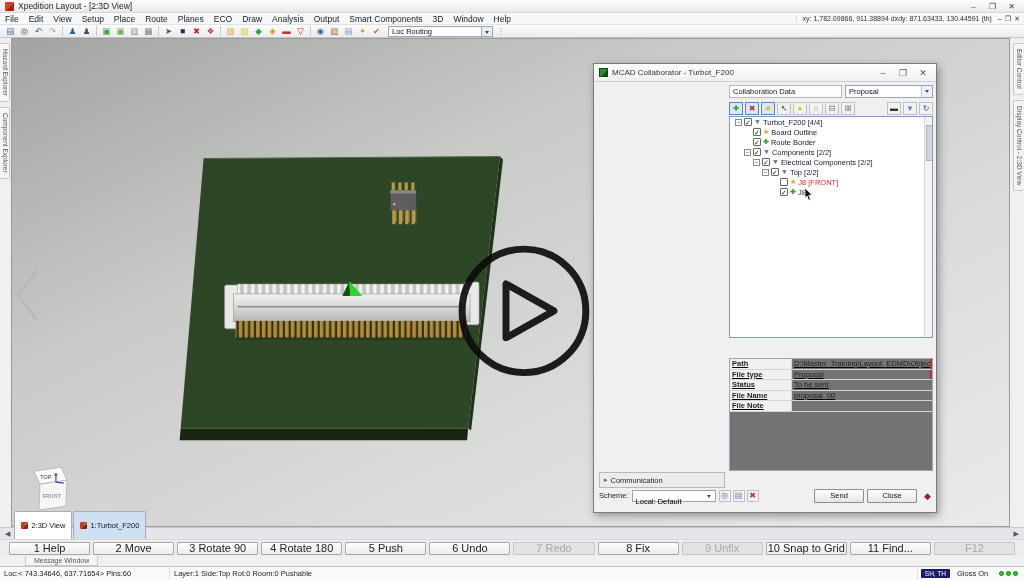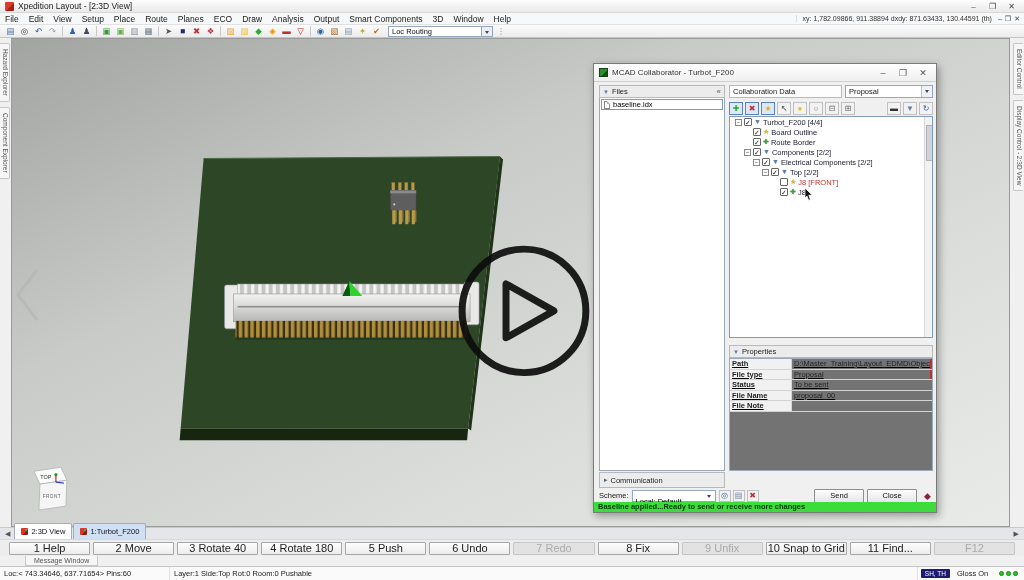--- a/index.html
+++ b/index.html
@@ -109,21 +109,21 @@
   .apply-icon{font-size:9px;color:#8b2242;margin-left:4px;}
   .grow{flex:1;}
 
   .dlg-status{position:absolute;left:0;right:0;bottom:0;height:10px;background:#3ddc3d;
     font-size:7.5px;font-weight:bold;color:#063906;line-height:10px;padding-left:4px;white-space:nowrap;overflow:hidden;}
 
   
   .tabrow{position:absolute;top:527px;left:0;right:0;height:12px;background:#e4e6ea;border-top:1px solid #c8c8c8;
     display:flex;align-items:flex-end;gap:1px;padding:0 2px;}
   .tab-scroll{font-size:7px;color:#555;padding:0 3px;line-height:11px;}
-  .vtab{display:flex;align-items:center;gap:3px;height:16px;padding:4px 6px;font-size:7.5px;color:#112;
+  .vtab{display:flex;align-items:center;gap:3px;height:28px;padding:4px 6px;font-size:7.5px;color:#112;
     border:1px solid #aab;border-bottom:none;border-radius:2px 2px 0 0;}
   .vtab.active{background:#fff;}
   .vtab.alt{background:#cfe0f2;}
   .vtab-icon{width:7px;height:7px;border-radius:1px;background:linear-gradient(135deg,#d8352a 60%,#8d1d14 61%);position:relative;flex:0 0 auto;}
   .vtab-icon::after{content:"";position:absolute;right:1px;top:1px;width:2px;height:2px;background:#3fae3f;}
   .tabrow .grow{flex:1;}
 
   .fkeyrow{position:absolute;top:539px;left:0;right:0;height:17px;background:#ededed;border-top:1px solid #d8d8d8;
     display:flex;align-items:center;gap:3px;padding:0 9px;}
   .fkey{flex:1;height:13px;background:linear-gradient(#fdfdfd,#ececec);border:1px solid #a8a8a8;border-radius:1px;
@@ -317,34 +317,20 @@
 <div class="dialog">
   <div class="dlg-title">
     <span class="dlg-icon"></span>
     <span>MCAD Collaborator - Turbot_F200</span>
     <span class="spacer"></span>
     <span class="dlg-btn">–</span>
     <span class="dlg-btn">❐</span>
     <span class="dlg-btn">✕</span>
   </div>
 
-  <div class="files-panel">
-    <div class="panel-hdr">
-      <span class="funnel-g">▼</span>
-      <span>Files</span>
-      <span class="spacer"></span>
-      <span class="chev">«</span>
-    </div>
-    <div class="files-list">
-        <div class="file-row">
-          <span class="file-icon"></span>
-          <span>baseline.idx</span>
-        </div>
-      </div>
-  </div>
   <div class="comm-bar">
     <span class="comm-arrow">▸</span>
     <span>Communication</span>
   </div>
 
   <div class="collab">
     <div class="collab-row">
       <div class="collab-hdr">Collaboration Data</div>
       <div class="proposal">
         <span class="val">Proposal</span>
@@ -422,24 +408,20 @@
             <span class="tree-cb">✓</span>
             <span class="tree-ic" style="color: rgb(46, 165, 46);">✚</span>
             <span class="tree-label">J8</span>
             <span class="mouse-cursor"><svg width="9" height="13" viewBox="0 0 9 13">
                 <path d="M1,0 L8,7 L4.8,7.3 L6.4,11.5 L4.6,12.2 L3.1,8.1 L1,10 Z" fill="#111" stroke="#fff" stroke-width="0.7"></path>
               </svg></span>
           </div>
         </div>
       <div class="vscroll"></div>
     </div>
-    <div class="props-hdr">
-      <span class="funnel-g">▼</span>
-      <span>Properties</span>
-    </div>
     <div class="props-panel">
         <div class="prop-row">
           <div class="prop-k">Path</div>
           <div class="prop-v">D:\Master_Training\Layout_EDMD\Object_Creation\3D_Work...</div>
         </div>
         <div class="prop-row">
           <div class="prop-k">File type</div>
           <div class="prop-v">Proposal</div>
         </div>
         <div class="prop-row">
@@ -467,41 +449,40 @@
         <span class="mini-btn" style="color: rgb(58, 110, 165);">◎</span>
         <span class="mini-btn" style="color: rgb(106, 122, 154);">▤</span>
         <span class="mini-btn" style="color: rgb(192, 48, 48);">✖</span>
       </span>
     <span class="grow"></span>
     <button class="push-btn">Send</button>
     <button class="push-btn">Close</button>
     <span class="apply-icon">◆</span>
   </div>
 
-  <div class="dlg-status">Baseline applied...Ready to send or receive more changes</div>
 </div>
 
 <div class="tabrow">
   <span class="tab-scroll">◀</span>
   <span class="vtab active">
     <span class="vtab-icon"></span>
     <span>2:3D View</span>
   </span>
   <span class="vtab alt">
     <span class="vtab-icon"></span>
     <span>1:Turbot_F200</span>
   </span>
   <span class="grow"></span>
   <span class="tab-scroll">▶</span>
 </div>
 
 <div class="fkeyrow">
     <button class="fkey">1 Help</button>
     <button class="fkey">2 Move</button>
-    <button class="fkey">3 Rotate 40</button>
+    <button class="fkey">3 Rotate 90</button>
     <button class="fkey">4 Rotate 180</button>
     <button class="fkey">5 Push</button>
     <button class="fkey">6 Undo</button>
     <button class="fkey disabled">7 Redo</button>
     <button class="fkey">8 Fix</button>
     <button class="fkey disabled">9 Unfix</button>
     <button class="fkey">10 Snap to Grid</button>
     <button class="fkey">11 Find...</button>
     <button class="fkey disabled">F12</button>
   </div>

